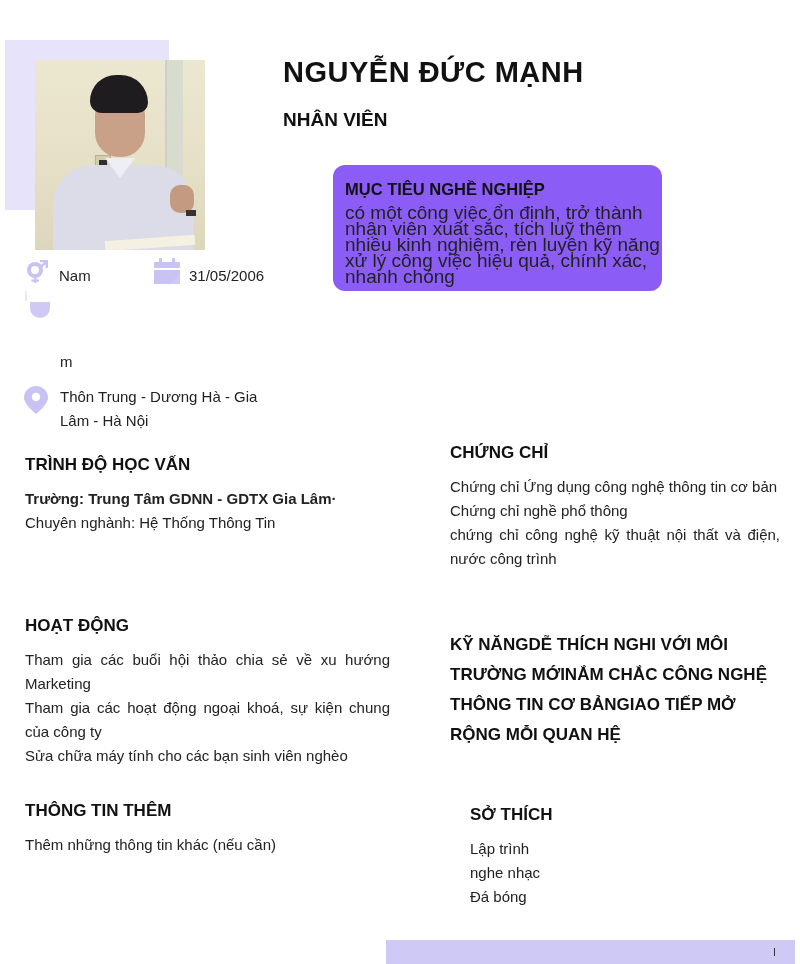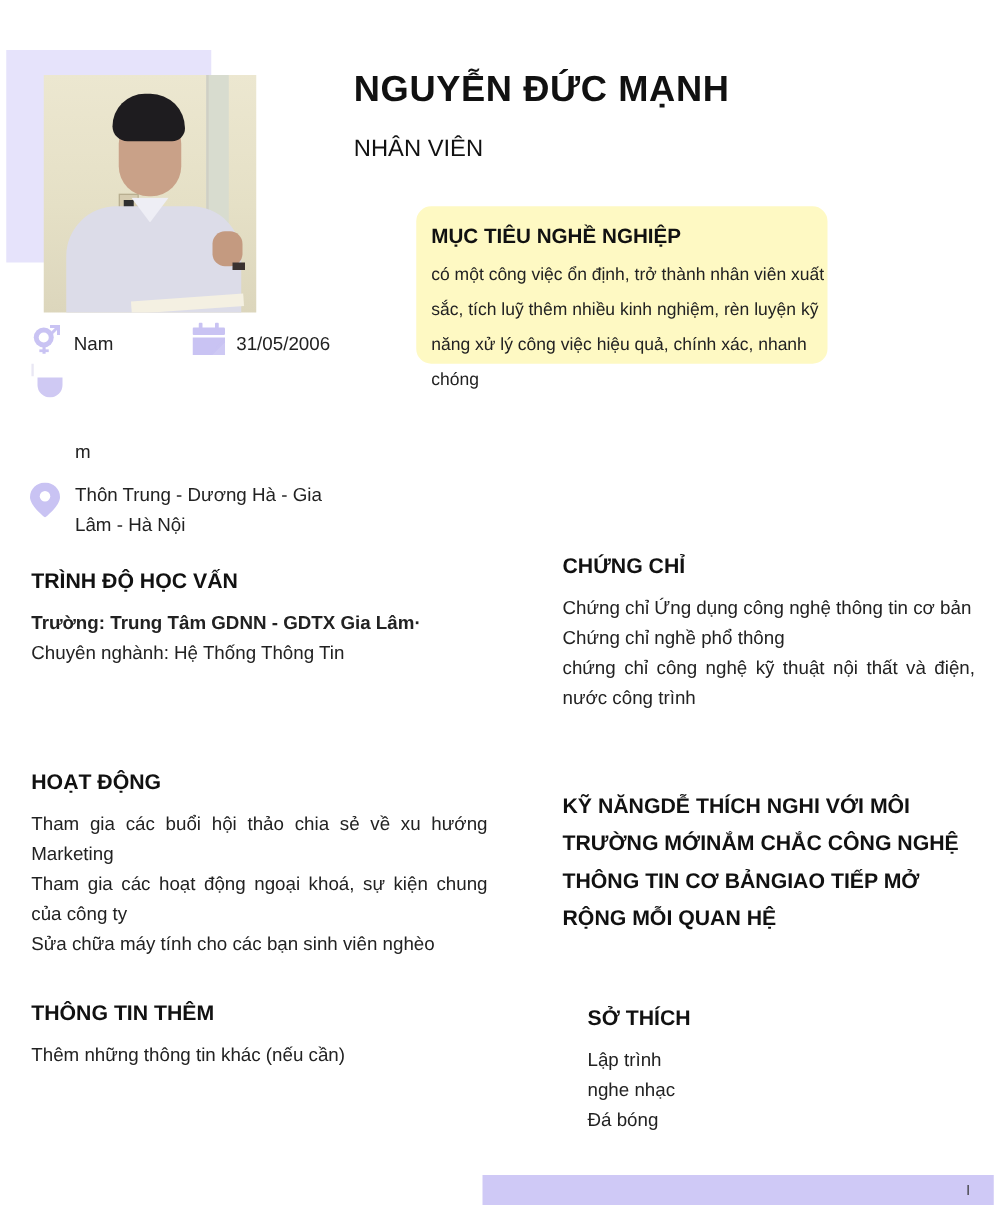--- a/index.html
+++ b/index.html
@@ -14,25 +14,25 @@
     .photo .switch::after { content: ""; position: absolute; left: 3px; top: 4px; width: 8px; height: 9px; background: #2f2f2f; }
     .photo .hair { position: absolute; left: 55px; top: 15px; width: 58px; height: 38px; background: #1e1c1f; border-radius: 30px 32px 12px 14px; }
     .photo .face { position: absolute; left: 60px; top: 35px; width: 50px; height: 62px; background: #c9a188; border-radius: 20px 20px 24px 24px; }
     .photo .body-shirt { position: absolute; left: 18px; top: 105px; width: 140px; height: 100px; background: #dcdce8; border-radius: 40px 40px 0 0; }
     .photo .collar { position: absolute; left: 70px; top: 98px; width: 30px; height: 20px; background: #eeeef5; clip-path: polygon(0 0, 100% 0, 50% 100%); }
     .photo .thumb { position: absolute; left: 135px; top: 125px; width: 24px; height: 28px; background: #c49a80; border-radius: 10px; }
     .photo .watch { position: absolute; left: 151px; top: 150px; width: 10px; height: 6px; background: #3a3230; }
     .photo .paper { position: absolute; left: 70px; top: 178px; width: 90px; height: 10px; background: #f4f0e2; transform: rotate(-4deg); }
 
     .name { position: absolute; left: 283px; top: 56px; font-size: 29px; font-weight: 700; letter-spacing: 0.5px; color: #111; }
-    .job-title { position: absolute; left: 283px; top: 109px; font-size: 19px; font-weight: 400; color: #111; }
+    .job-title { position: absolute; left: 283px; top: 109px; font-size: 19px; font-weight: 700; color: #111; }
 
-    .objective { position: absolute; left: 333px; top: 165px; width: 329px; height: 126px; background: #fef9c3; border-radius: 12px; padding: 15px 0 0 12px; }
+    .objective { position: absolute; left: 333px; top: 165px; width: 329px; height: 126px; background: #8b5cf6; border-radius: 12px; padding: 15px 0 0 12px; }
     .objective h2 { font-size: 16.5px; font-weight: 700; color: #111; margin-bottom: 6px; }
-    .objective p { font-size: 14px; line-height: 28px; color: #222; }
+    .objective p { font-size: 19px; line-height: 16px; color: #222; }
 
     .info-row { position: absolute; display: flex; align-items: flex-end; font-size: 15px; color: #222; }
     .icon { display: inline-block; width: 26px; height: 26px; color: #c9c3f3; }
     .icon svg { width: 100%; height: 100%; display: block; }
     .info-label { margin-left: 9px; }
 
     .hidden-row { position: absolute; left: 25px; top: 288px; width: 130px; height: 30px; overflow: hidden; }
     .hidden-row .blob { position: absolute; left: 5px; top: 14px; width: 20px; height: 16px; background: #cfc9f3; border-radius: 0 0 10px 10px; }
     .hidden-row .stub { position: absolute; left: 0; top: 3px; width: 2px; height: 10px; background: #e9e7f4; }
 

